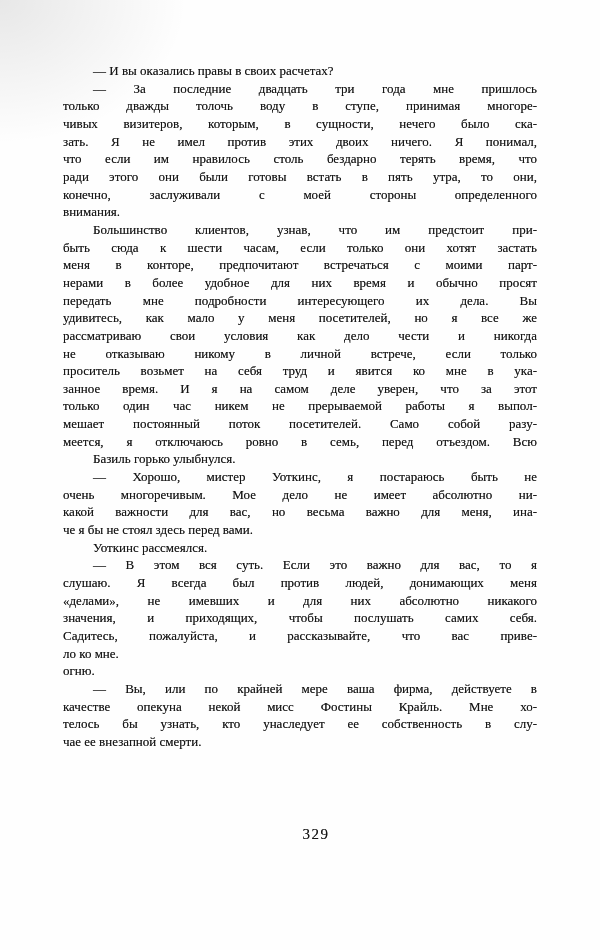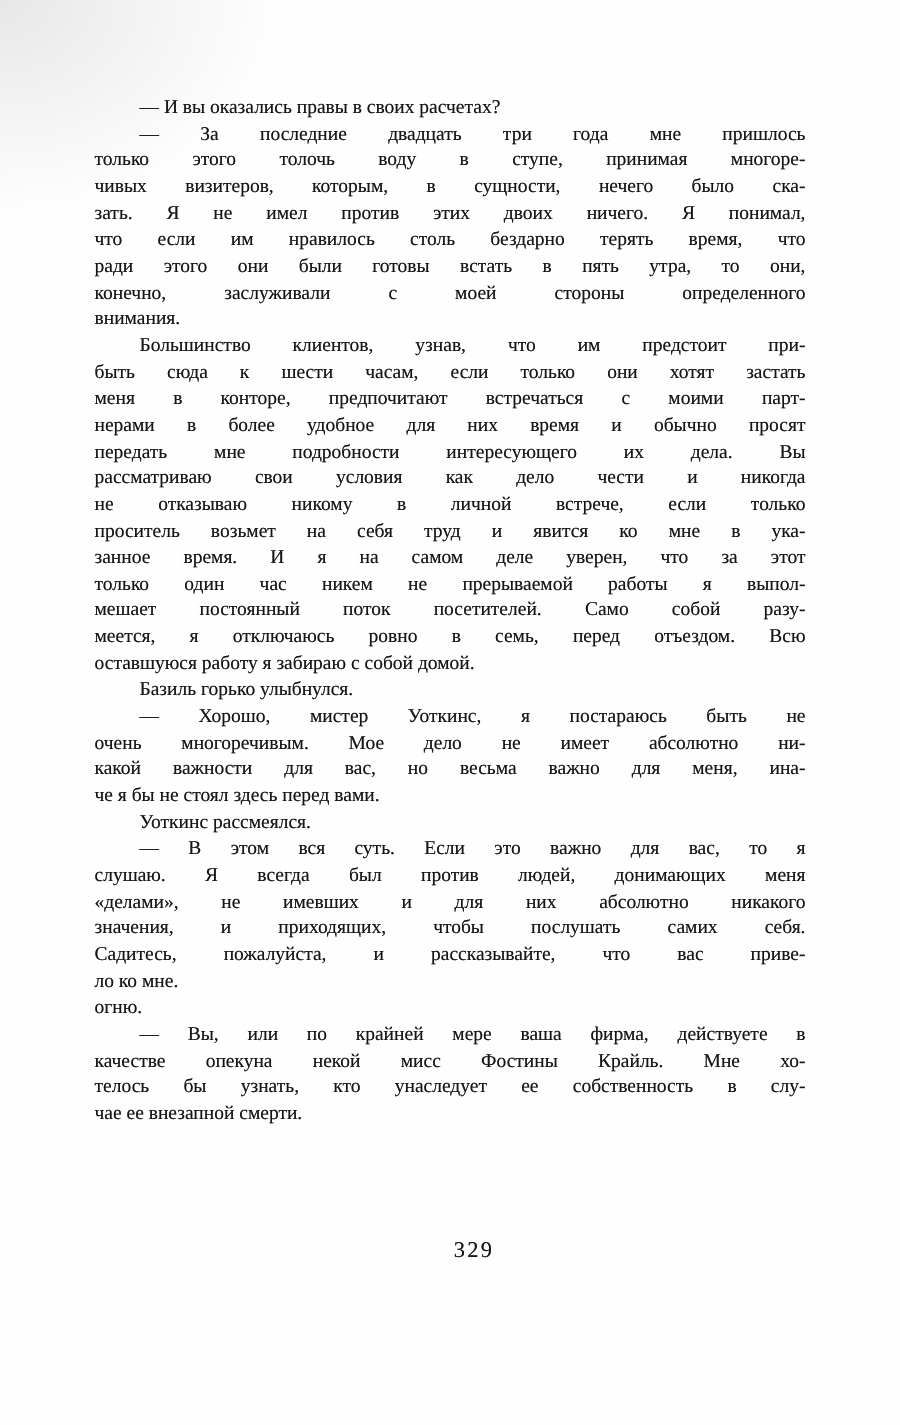--- a/index.html
+++ b/index.html
@@ -62,42 +62,42 @@
 </head>
 <body>
 
 <div class="page">
   <div class="text-block" id="text-block">
       <div class="paragraph">
         <div class="line first last">— И вы оказались правы в своих расчетах?</div>
       </div>
       <div class="paragraph">
         <div class="line first">— За последние двадцать три года мне пришлось</div>
-        <div class="line">только этого толочь воду в ступе, принимая многоре-</div>
+        <div class="line">только дважды толочь воду в ступе, принимая многоре-</div>
         <div class="line">чивых визитеров, которым, в сущности, нечего было ска-</div>
         <div class="line">зать. Я не имел против этих двоих ничего. Я понимал,</div>
         <div class="line">что если им нравилось столь бездарно терять время, что</div>
         <div class="line">ради этого они были готовы встать в пять утра, то они,</div>
         <div class="line">конечно, заслуживали с моей стороны определенного</div>
         <div class="line last">внимания.</div>
       </div>
       <div class="paragraph">
         <div class="line first">Большинство клиентов, узнав, что им предстоит при-</div>
         <div class="line">быть сюда к шести часам, если только они хотят застать</div>
         <div class="line">меня в конторе, предпочитают встречаться с моими парт-</div>
         <div class="line">нерами в более удобное для них время и обычно просят</div>
         <div class="line">передать мне подробности интересующего их дела. Вы</div>
+        <div class="line">удивитесь, как мало у меня посетителей, но я все же</div>
         <div class="line">рассматриваю свои условия как дело чести и никогда</div>
         <div class="line">не отказываю никому в личной встрече, если только</div>
         <div class="line">проситель возьмет на себя труд и явится ко мне в ука-</div>
         <div class="line">занное время. И я на самом деле уверен, что за этот</div>
         <div class="line">только один час никем не прерываемой работы я выпол-</div>
         <div class="line">мешает постоянный поток посетителей. Само собой разу-</div>
         <div class="line">меется, я отключаюсь ровно в семь, перед отъездом. Всю</div>
-        <div class="line last">оставшуюся работу я забираю с собой домой.</div>
       </div>
       <div class="paragraph">
         <div class="line first last">Базиль горько улыбнулся.</div>
       </div>
       <div class="paragraph">
         <div class="line first">— Хорошо, мистер Уоткинс, я постараюсь быть не</div>
         <div class="line">очень многоречивым. Мое дело не имеет абсолютно ни-</div>
         <div class="line">какой важности для вас, но весьма важно для меня, ина-</div>
         <div class="line last">че я бы не стоял здесь перед вами.</div>
       </div>

